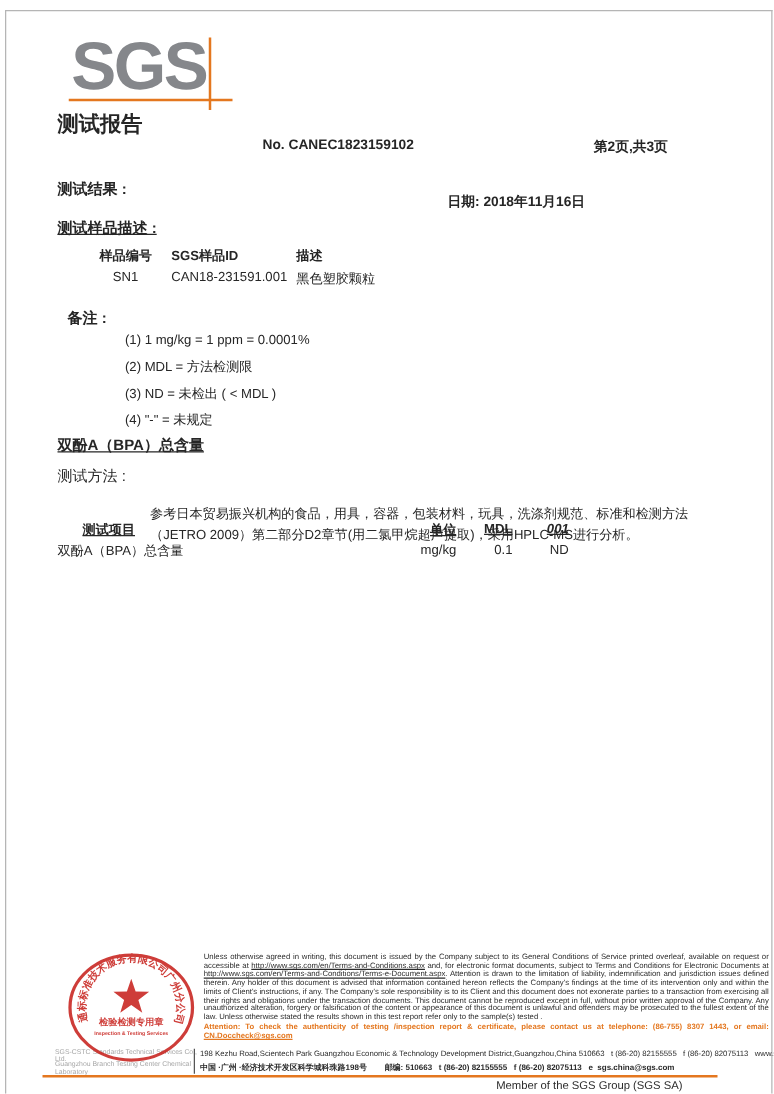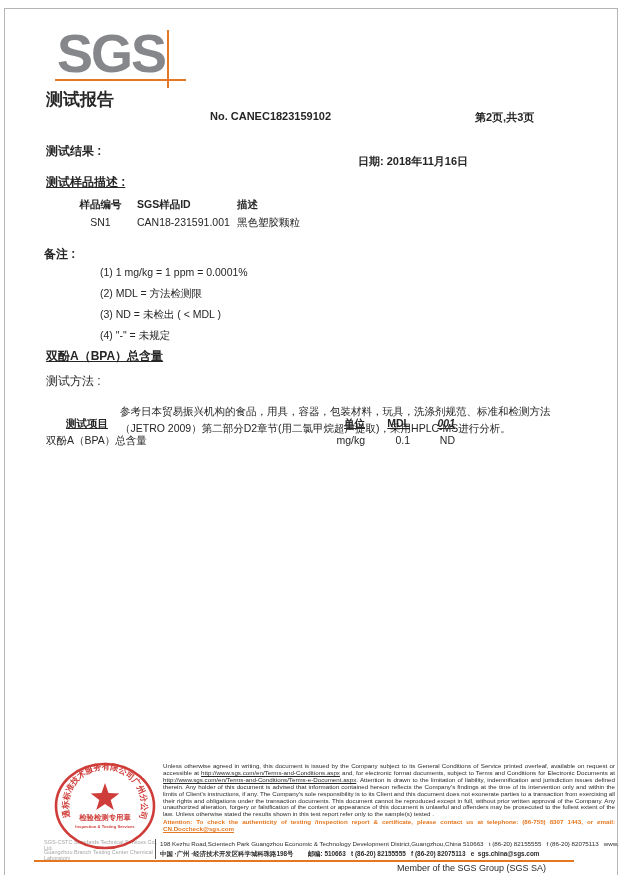--- a/index.html
+++ b/index.html
@@ -73,21 +73,21 @@
       <div class="st-c2">SGS样品ID</div>
       <div class="st-c3">描述</div>
     </div>
     <div class="st-row">
       <div class="st-c1">SN1</div>
       <div class="st-c2">CAN18-231591.001</div>
       <div class="st-c3">黑色塑胶颗粒</div>
     </div>
   </div>
 
-  <div class="abs label" style="left:44px;top:246px;">备注 :</div>
+  <div class="abs label" style="left:54px;top:246px;">备注 :</div>
   <div class="abs note" style="top:266px;">(1) 1 mg/kg = 1 ppm = 0.0001%</div>
   <div class="abs note" style="top:287px;">(2) MDL = 方法检测限</div>
   <div class="abs note" style="top:308px;">(3) ND = 未检出 ( &lt; MDL )</div>
   <div class="abs note" style="top:329px;">(4) "-" = 未规定</div>
 
   <div class="abs label u-line" style="left:46px;top:348px;">双酚A（BPA）总含量</div>
   <div class="abs label" style="left:46px;top:373px;font-weight:normal;">测试方法 :</div>
   <div class="abs method-text">参考日本贸易振兴机构的食品，用具，容器，包装材料，玩具，洗涤剂规范、标准和检测方法（JETRO 2009）第二部分D2章节(用二氯甲烷超声提取)，采用HPLC-MS进行分析。</div>
 
   <div class="abs rt rt-head" style="left:66px;top:417px;">测试项目</div>

